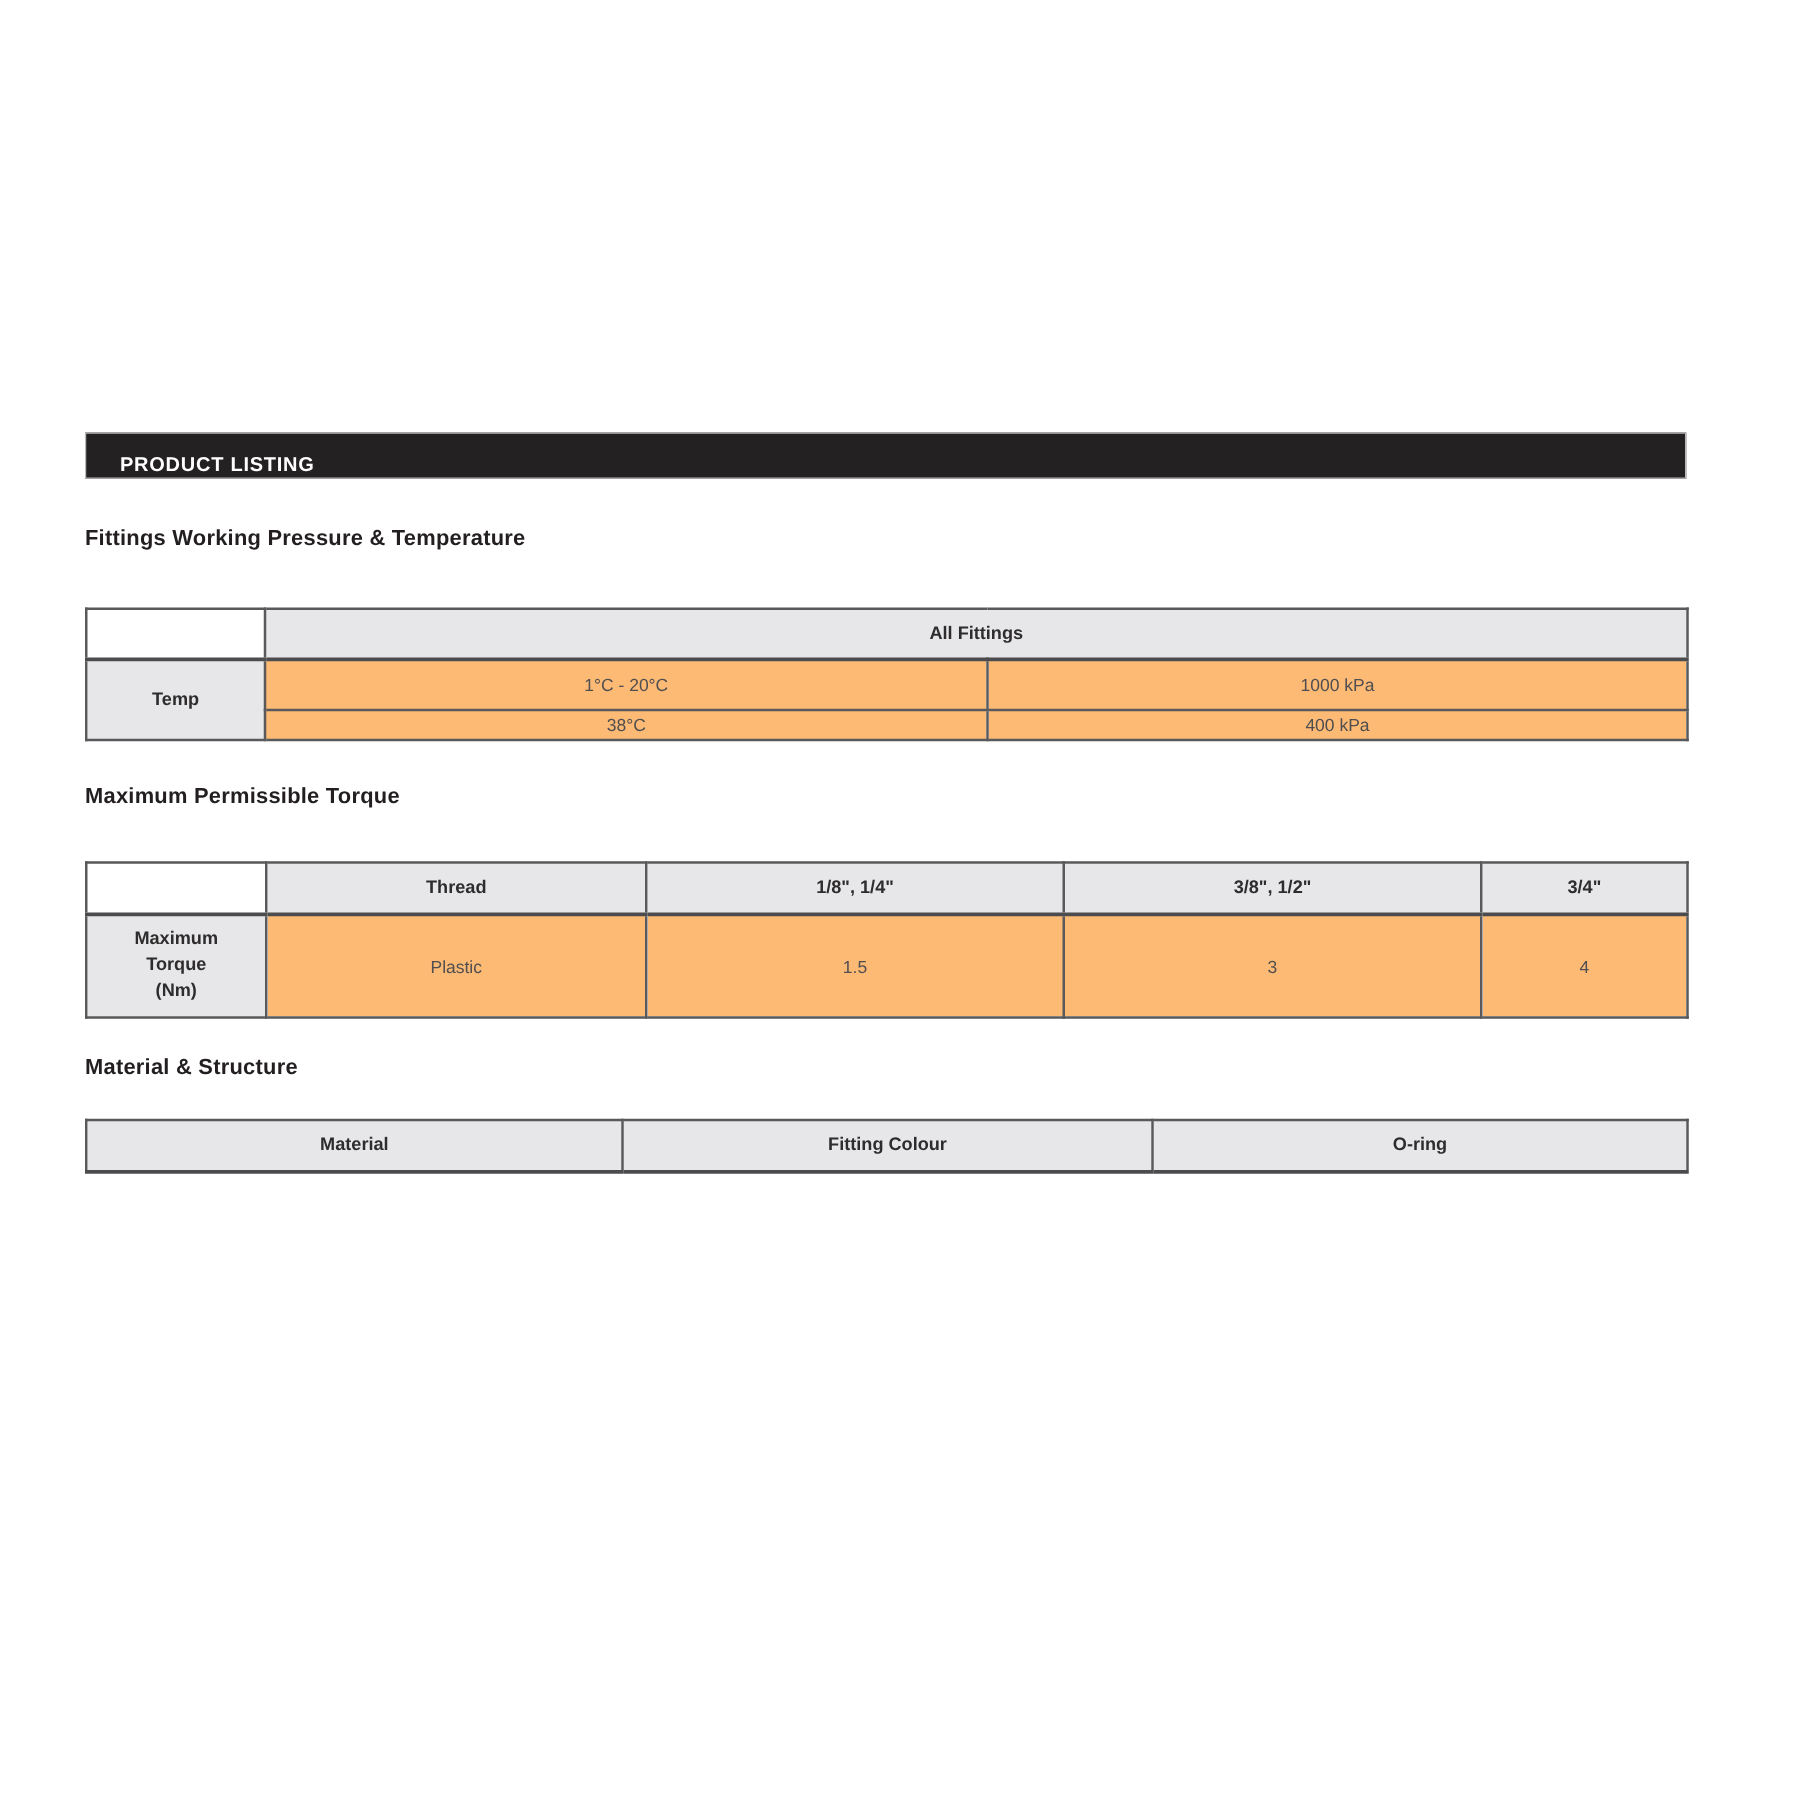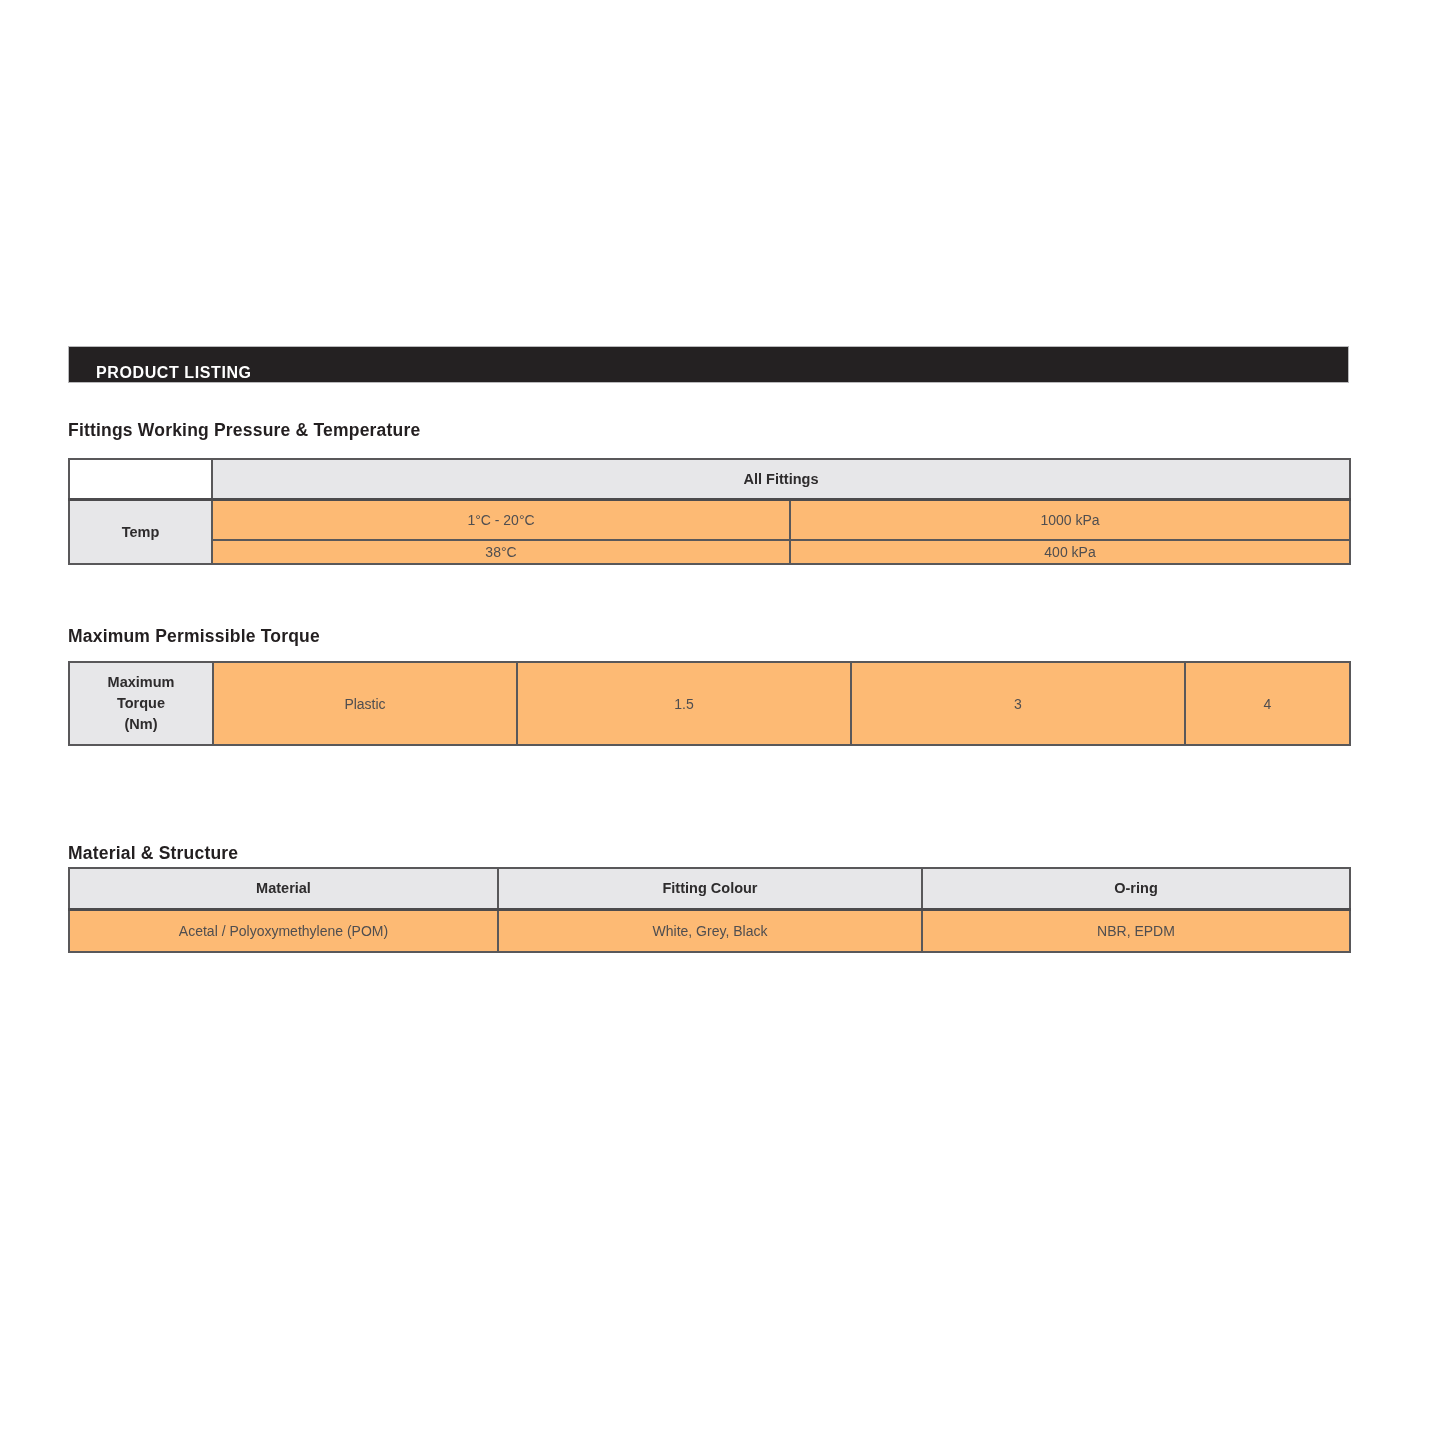--- a/index.html
+++ b/index.html
@@ -20,20 +20,21 @@
     font-weight: bold; font-size: 17.5px; color: #231f20; letter-spacing: 0.2px;
   }
   #title-pressure { top: 420px; }
   #title-torque   { top: 626px; }
   #title-material { top: 843px; }
 
   table {
     position: absolute; left: 0; width: 1281px;
     border-collapse: collapse; table-layout: fixed;
     border: 2px solid #7f1d1d;
+    margin-top: 28px;
   }
   #table-pressure { top: 458px; }
   #table-torque   { top: 661px; }
   #table-material { top: 867px; }
 
   th, td {
     border: 2px solid #59585a;
     text-align: center; vertical-align: middle;
     overflow: hidden;
   }
@@ -88,20 +89,27 @@
 
   <table id="table-torque">
     <colgroup>
       <col style="width:144px">
         <col style="width:304px">
         <col style="width:334px">
       <col style="width:334px">
         <col style="width:165px">
     </colgroup>
     <tbody>
+        <tr class="header-row" style="height:41px">
+      <td class="blank"></td>
+      <th>Thread</th>
+      <th>1/8", 1/4"</th>
+      <th>3/8", 1/2"</th>
+      <th>3/4"</th>
+    </tr>
     <tr style="height:83px">
       <th>
         <span class="lbl-line">Maximum</span>
         <span class="lbl-line">Torque</span>
         <span class="lbl-line">(Nm)</span>
       </th>
       <td>Plastic</td>
       <td>1.5</td>
       <td>3</td>
       <td>4</td>
@@ -116,21 +124,16 @@
       <col style="width:429px">
         <col style="width:424px">
         <col style="width:428px">
     </colgroup>
     <tbody>
         <tr class="header-row" style="height:41px">
       <th>Material</th>
       <th>Fitting Colour</th>
       <th>O-ring</th>
     </tr>
-    <tr style="height:43px">
-      <td>Acetal / Polyoxymethylene (POM)</td>
-      <td>White, Grey, Black</td>
-      <td>NBR, EPDM</td>
-    </tr>
   </tbody>
     </table>
 
 </div>
 
 </body></html>

